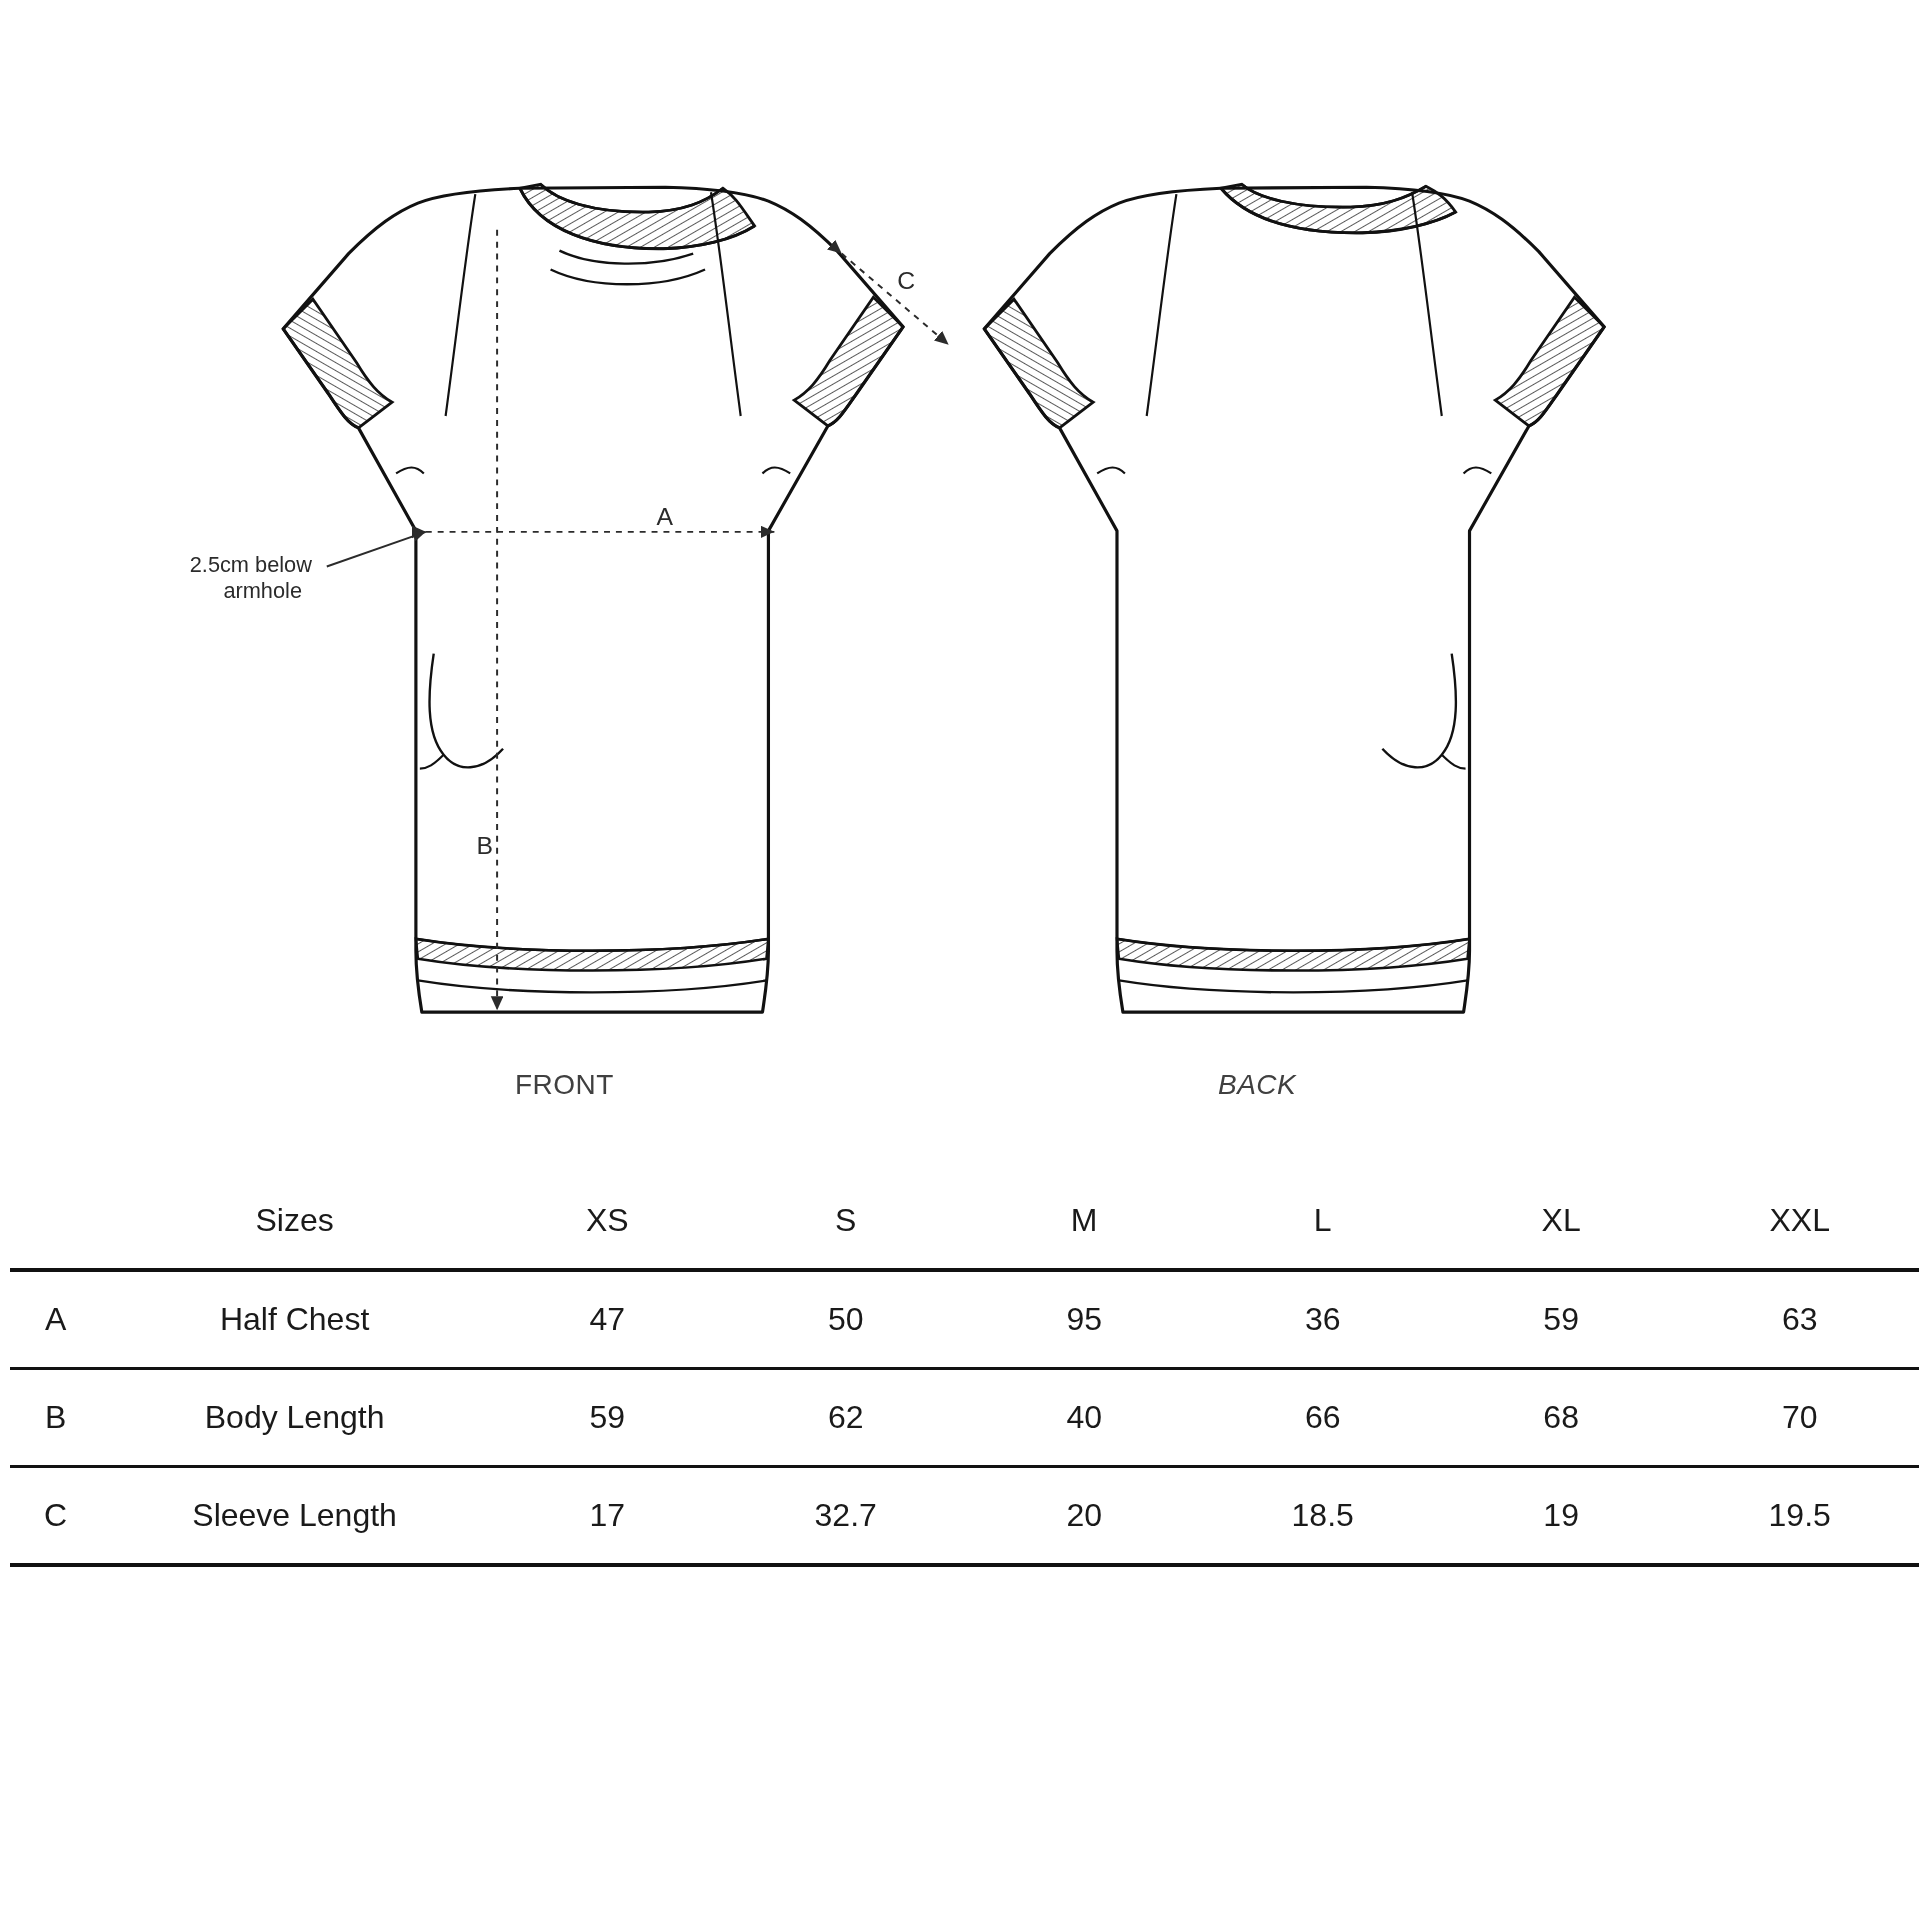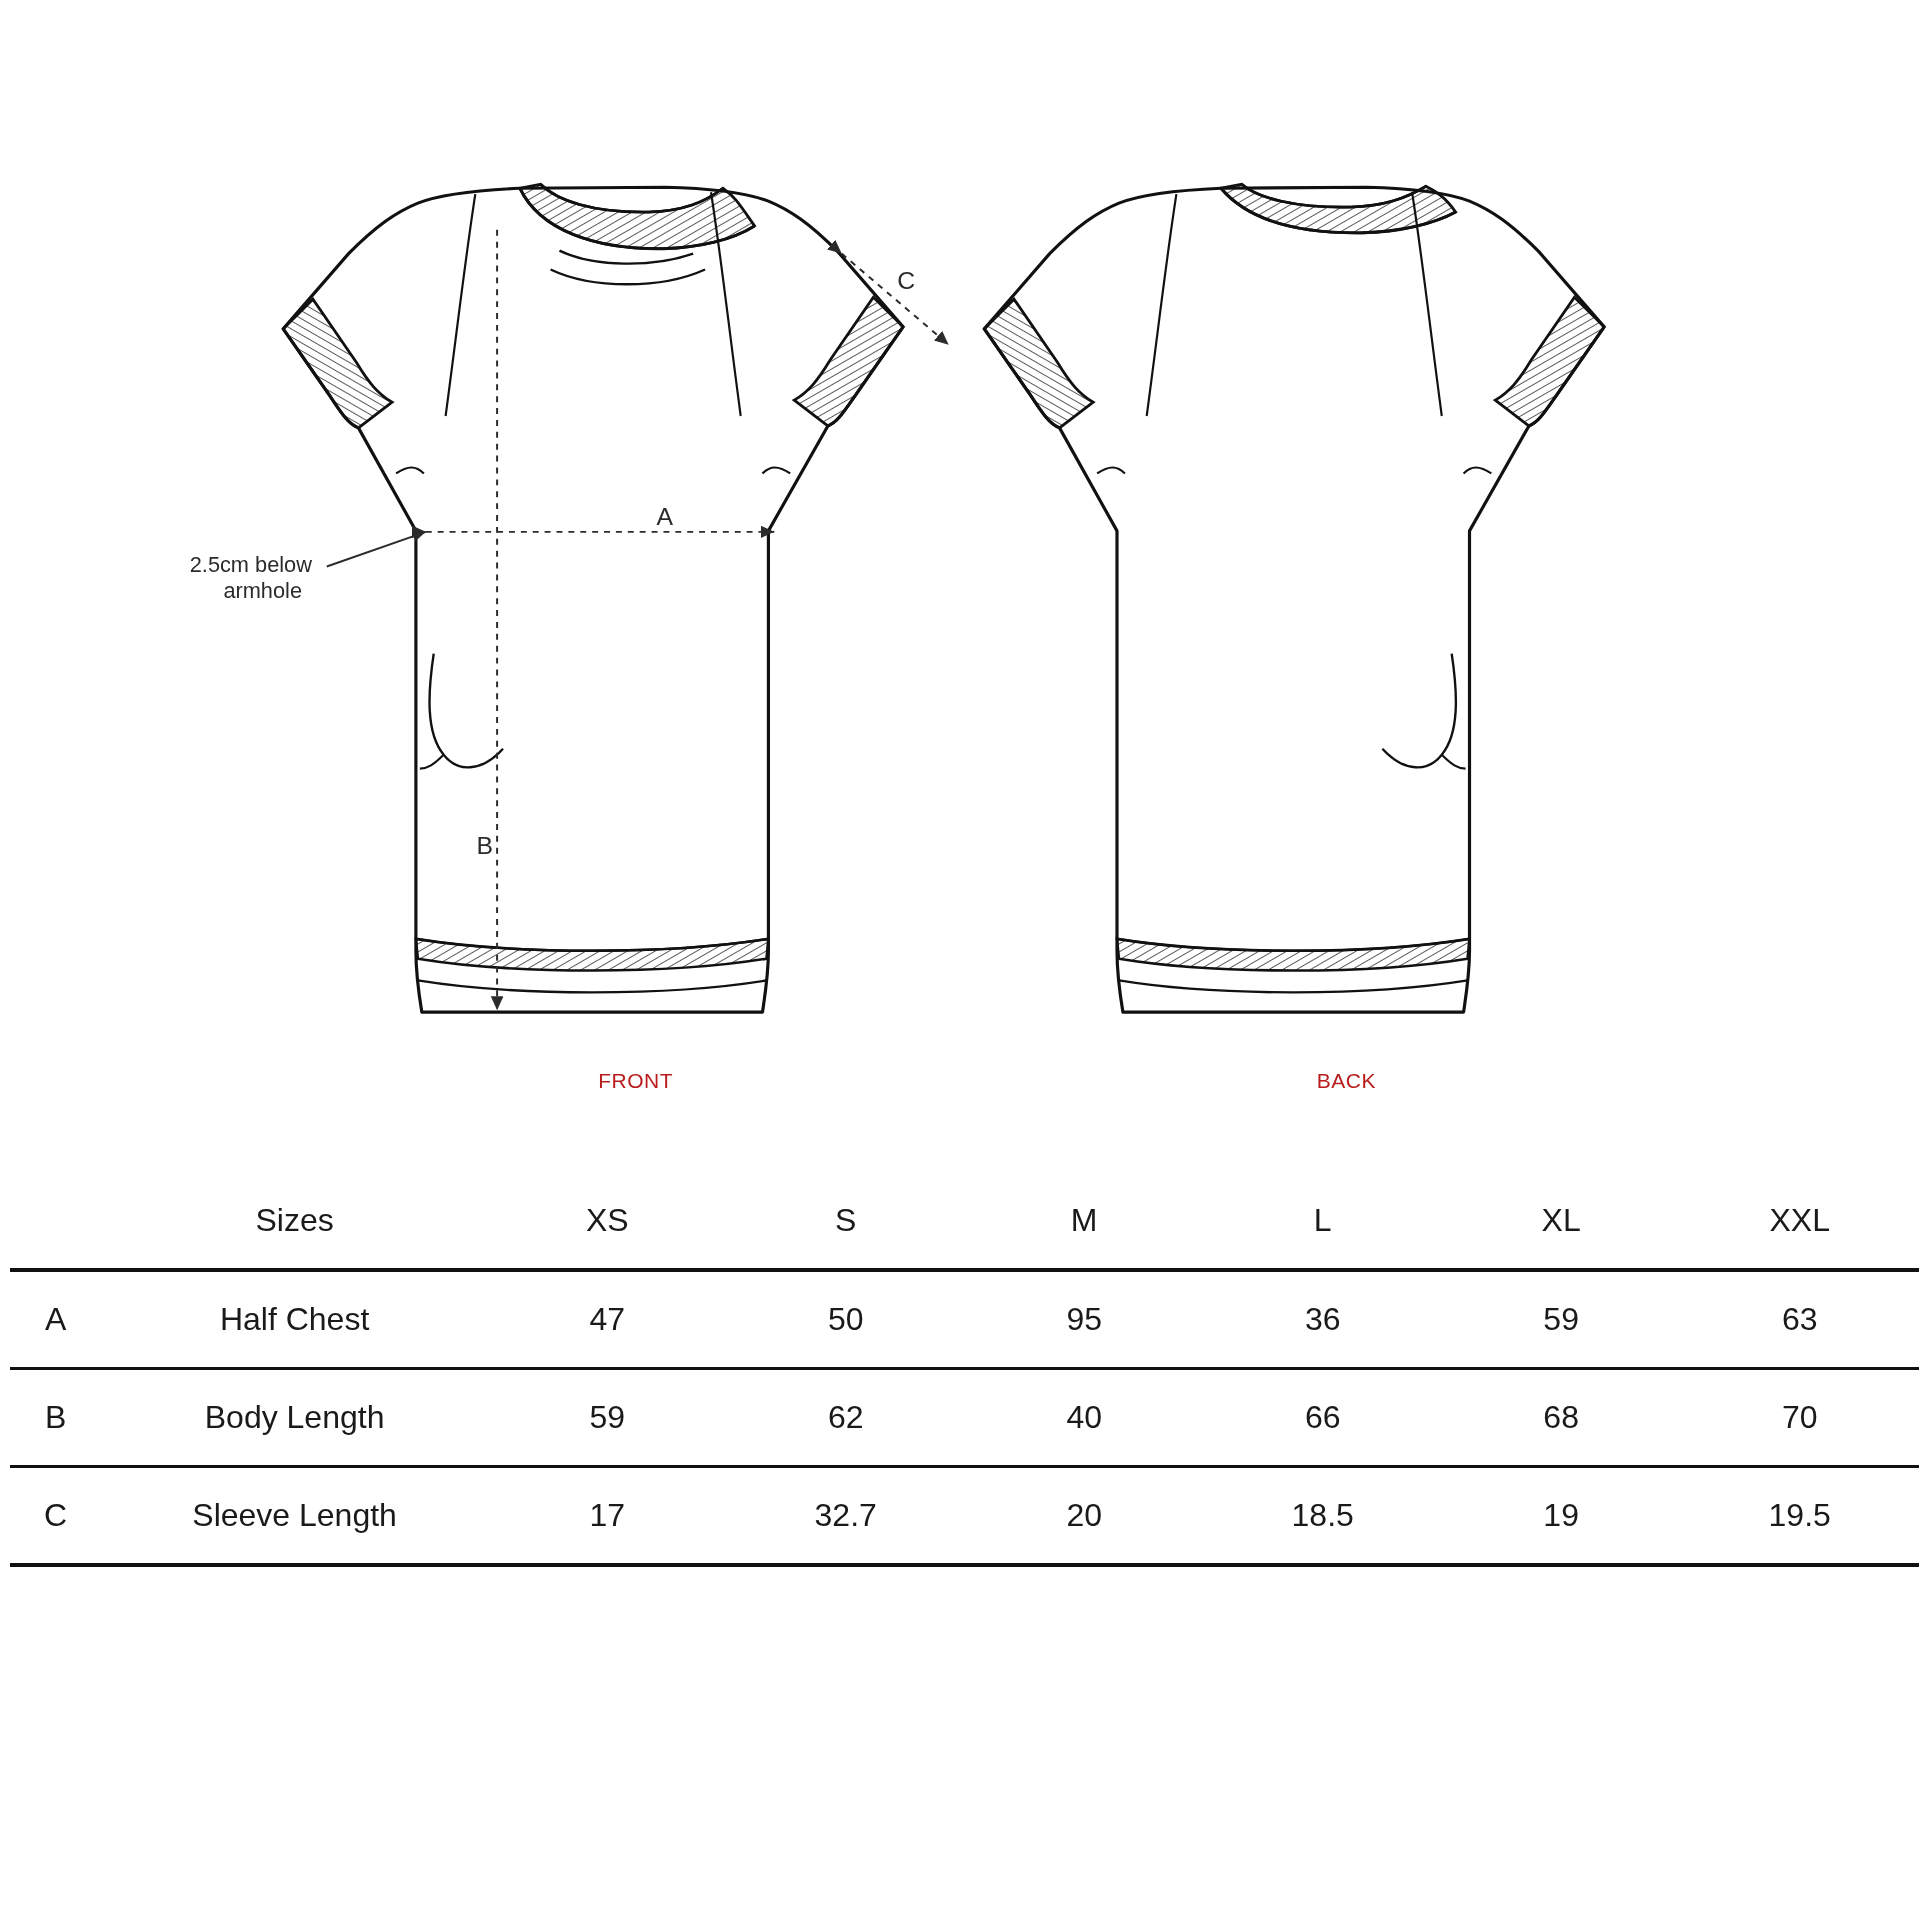--- a/index.html
+++ b/index.html
@@ -26,27 +26,27 @@
     left: 0;
     top: 0;
     width: 1927px;
     height: 1139px;
   }
   .drawings svg {
     display: block;
   }
   .view-caption {
     position: absolute;
-    font-size: 21px;
+    font-size: 28px;
     letter-spacing: 0.5px;
-    color: #b91c1c;
-    text-align: right;
+    color: #404040;
+    text-align: left;
   }
   .view-caption.front { left: 515px; top: 1069px; width: 158px; }
-  .view-caption.back  { left: 1218px; top: 1069px; width: 158px; }
+  .view-caption.back  { left: 1218px; top: 1069px; width: 158px; font-style: italic; }
 
   
   .size-table {
     position: absolute;
     left: 10px;
     top: 1173px;
     width: 1909px;
     border-collapse: collapse;
     font-size: 38px;
     color: #1a1a1a;

